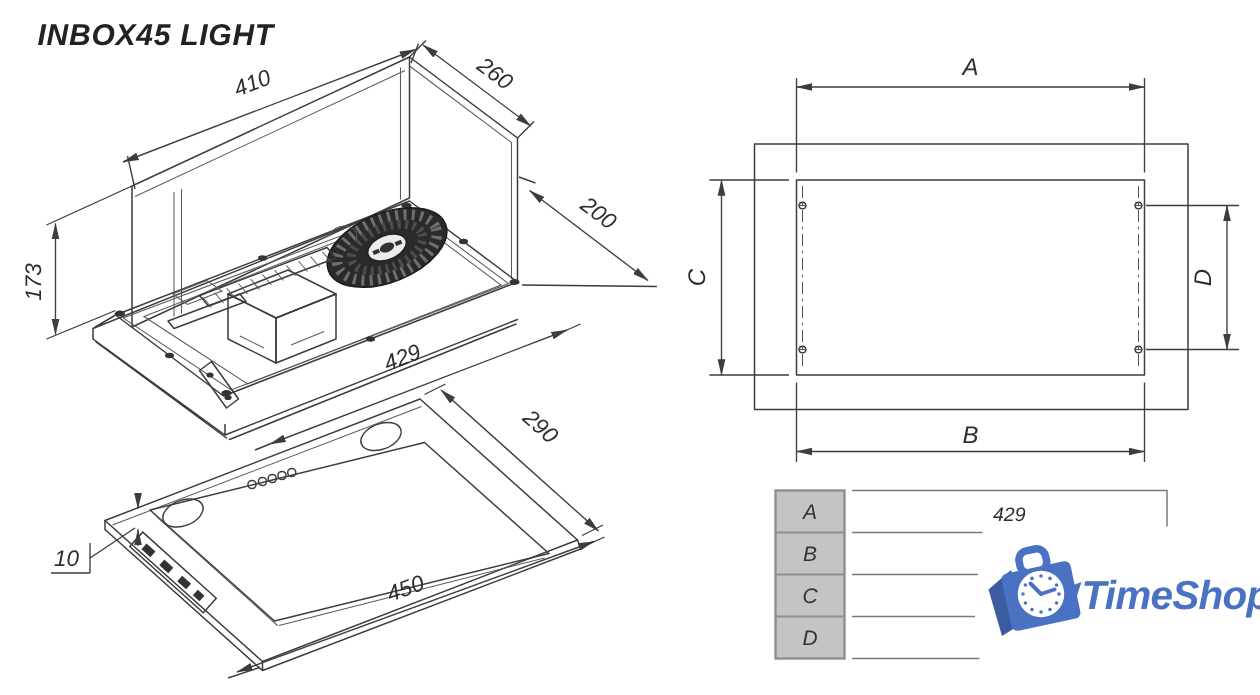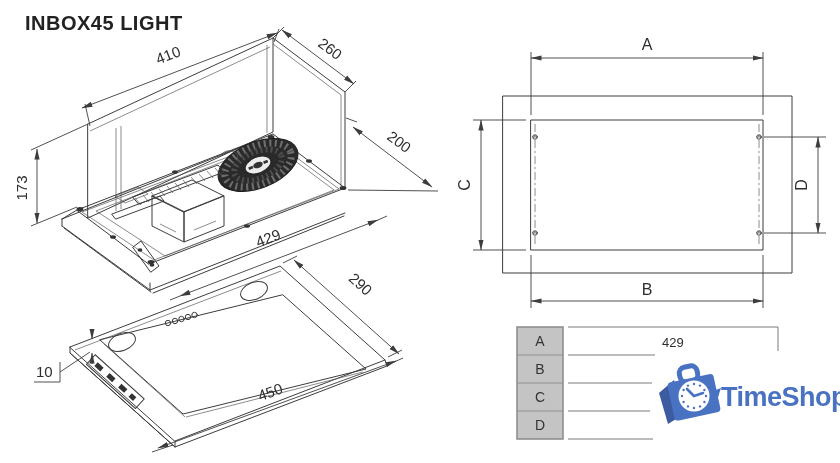--- a/index.html
+++ b/index.html
@@ -1,17 +1,17 @@
 <!DOCTYPE html>
 <html><head>
 <meta charset="utf-8">
 <style>
   html,body{margin:0;padding:0;background:#ffffff;}
   .stage{position:relative;width:840px;height:463px;background:#fff;overflow:hidden;
-         font-family:"Liberation Sans", sans-serif;}
+         font-family:"Liberation Sans", sans-serif;font-style:italic;}
   svg{display:block;}
   svg .ln{stroke:#3d3d3d;stroke-width:1;fill:none;stroke-linecap:round;stroke-linejoin:round;}
   svg .thin{stroke:#5a5a5a;stroke-width:.7;fill:none;}
   svg .dim{stroke:#3d3d3d;stroke-width:.9;fill:none;}
   svg .dimtxt{font-family:"Liberation Sans",sans-serif;font-size:15px;fill:#2e2e2e;}
   svg .dimtxt-sm{font-family:"Liberation Sans",sans-serif;font-size:13px;fill:#2e2e2e;}
   svg .title{font-family:"Liberation Sans",sans-serif;font-size:20px;font-weight:bold;fill:#222;letter-spacing:.5px;}
   svg .planlbl{font-family:"Liberation Sans",sans-serif;font-size:16px;fill:#2e2e2e;}
   svg .tbl-letter{font-family:"Liberation Sans",sans-serif;font-size:14px;fill:#333;}
   svg .logo-text{font-family:"Liberation Sans",sans-serif;font-size:27px;font-weight:bold;fill:#4a72c2;letter-spacing:-0.5px;}

